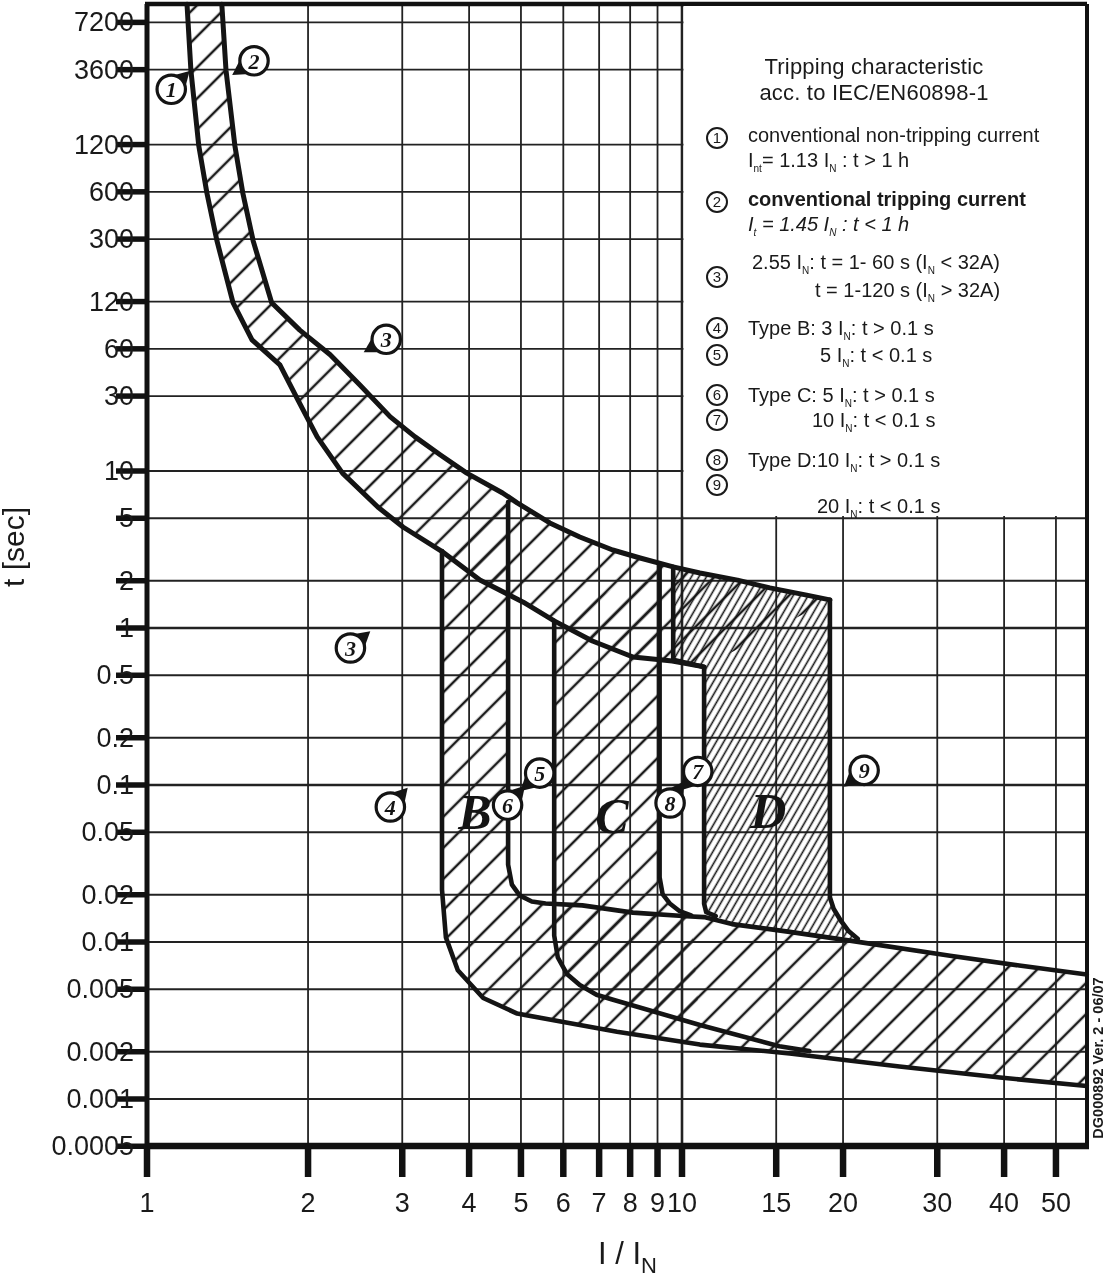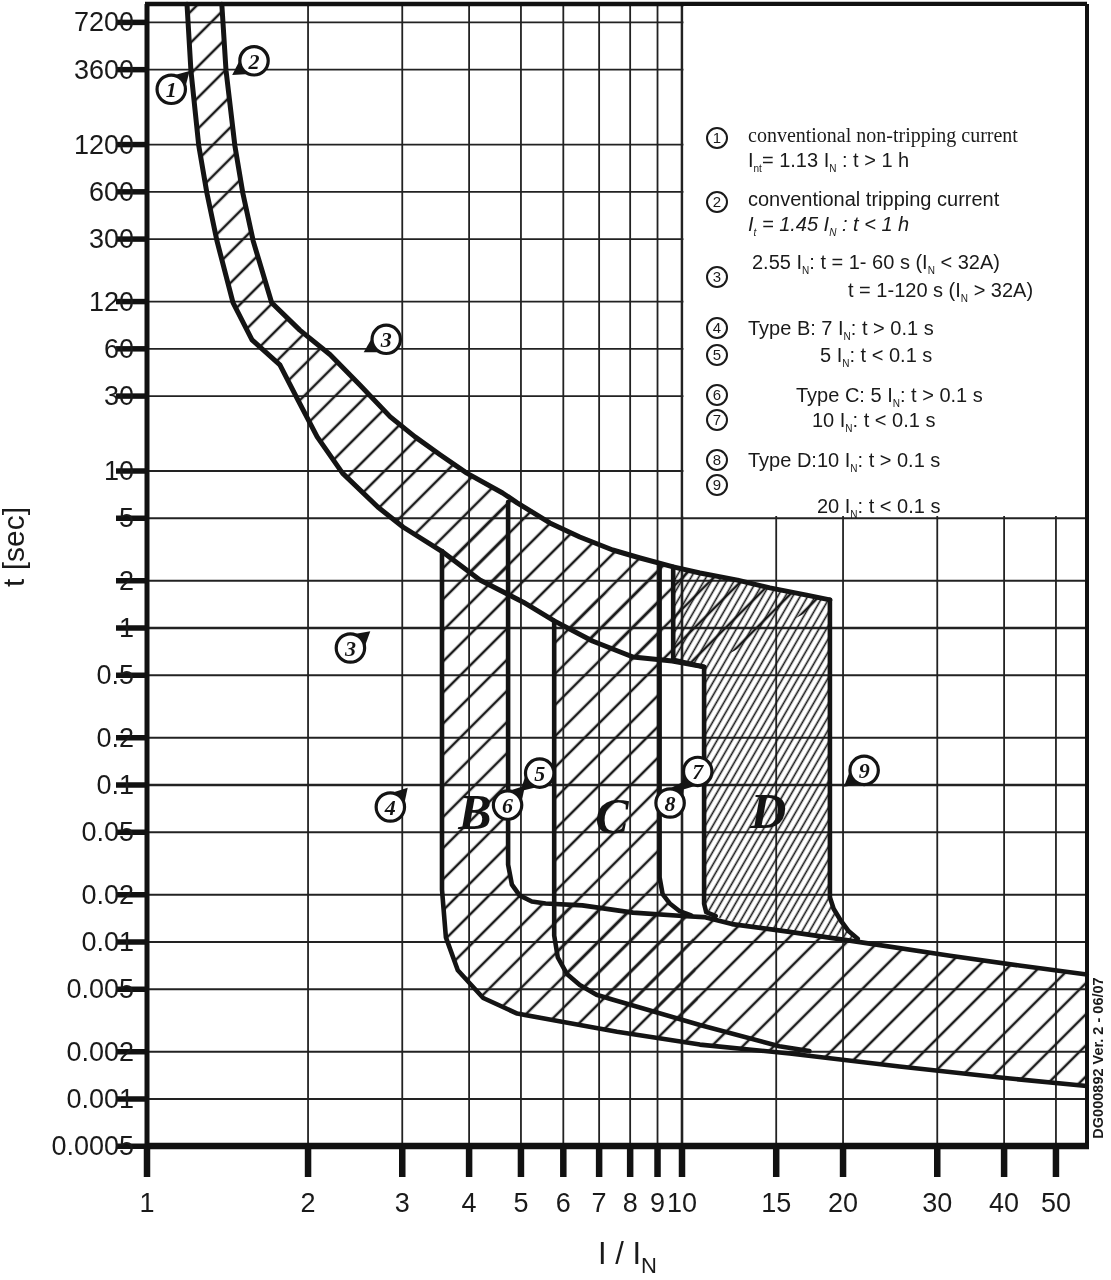--- a/index.html
+++ b/index.html
@@ -240,36 +240,40 @@
     <g id="g-axistitles">
         <text x="24" y="547" text-anchor="middle" font-size="30" fill="#1a1a1a" transform="rotate(-90 24 547)">t [sec]</text>
         <text x="598" y="1264" font-size="31" fill="#1a1a1a">I / I<tspan dy="9" font-size="22">N</tspan></text>
       </g>
     <g id="g-note">
         <text x="1103" y="1058" text-anchor="middle" font-size="14.5" font-weight="bold" fill="#1a1a1a" transform="rotate(-90 1103 1058)">DG000892 Ver. 2 - 06/07</text>
       </g>
   </svg>
 
   <div id="legend-bg"></div>
+  <div id="legend-title">
+    <div>Tripping characteristic</div>
+    <div>acc. to IEC/EN60898-1</div>
+  </div>
   <div id="legend-items">
       <span class="lg-circle" style="left: 706px; top: 127px;">1</span>
-      <div class="lg-line" style="left: 748px; top: 124px; font-family: Liberation Serif, serif;"><span>conventional non-tripping current</span></div>
+      <div class="lg-line" style="left: 748px; top: 124px;"><span>conventional non-tripping current</span></div>
       <div class="lg-line" style="left: 748px; top: 149px;"><span>I</span><sub>nt</sub><span>= 1.13 I</span><sub>N</sub><span> : t &gt; 1 h</span></div>
       <span class="lg-circle" style="left: 706px; top: 191px;">2</span>
-      <div class="lg-line" style="left: 748px; top: 188px;"><span>conventional tripping current</span></div>
+      <div class="lg-line" style="left: 748px; top: 188px; font-weight: bold;"><span>conventional tripping current</span></div>
       <div class="lg-line" style="left: 748px; top: 213px; font-style: italic;"><span>I</span><sub>t</sub><span> = 1.45 I</span><sub>N</sub><span> : t &lt; 1 h</span></div>
       <span class="lg-circle" style="left: 706px; top: 266px;">3</span>
       <div class="lg-line" style="left: 752px; top: 251px;"><span>2.55 I</span><sub>N</sub><span>: t = 1- 60 s (I</span><sub>N</sub><span> &lt; 32A)</span></div>
-      <div class="lg-line" style="left: 815px; top: 279px; margin-left: 33px;"><span>t = 1-120 s (I</span><sub>N</sub><span> &gt; 32A)</span></div>
+      <div class="lg-line" style="left: 815px; top: 279px;"><span>t = 1-120 s (I</span><sub>N</sub><span> &gt; 32A)</span></div>
       <span class="lg-circle" style="left: 706px; top: 317px;">4</span>
-      <div class="lg-line" style="left: 748px; top: 317px;"><span>Type B: 7 I</span><sub>N</sub><span>: t &gt; 0.1 s</span></div>
+      <div class="lg-line" style="left: 748px; top: 317px;"><span>Type B: 3 I</span><sub>N</sub><span>: t &gt; 0.1 s</span></div>
       <span class="lg-circle" style="left: 706px; top: 344px;">5</span>
       <div class="lg-line" style="left: 820px; top: 344px;"><span>5 I</span><sub>N</sub><span>: t &lt; 0.1 s</span></div>
       <span class="lg-circle" style="left: 706px; top: 384px;">6</span>
-      <div class="lg-line" style="left: 748px; top: 384px; margin-left: 48px;"><span>Type C: 5 I</span><sub>N</sub><span>: t &gt; 0.1 s</span></div>
+      <div class="lg-line" style="left: 748px; top: 384px;"><span>Type C: 5 I</span><sub>N</sub><span>: t &gt; 0.1 s</span></div>
       <span class="lg-circle" style="left: 706px; top: 409px;">7</span>
       <div class="lg-line" style="left: 812px; top: 409px;"><span>10 I</span><sub>N</sub><span>: t &lt; 0.1 s</span></div>
       <span class="lg-circle" style="left: 706px; top: 449px;">8</span>
       <div class="lg-line" style="left: 748px; top: 449px;"><span>Type D:10 I</span><sub>N</sub><span>: t &gt; 0.1 s</span></div>
       <span class="lg-circle" style="left: 706px; top: 474px;">9</span>
       <div class="lg-line" style="left: 817px; top: 474px; margin-top: 21px;"><span>20 I</span><sub>N</sub><span>: t &lt; 0.1 s</span></div>
     </div>
 </div>
 
 </body></html>

